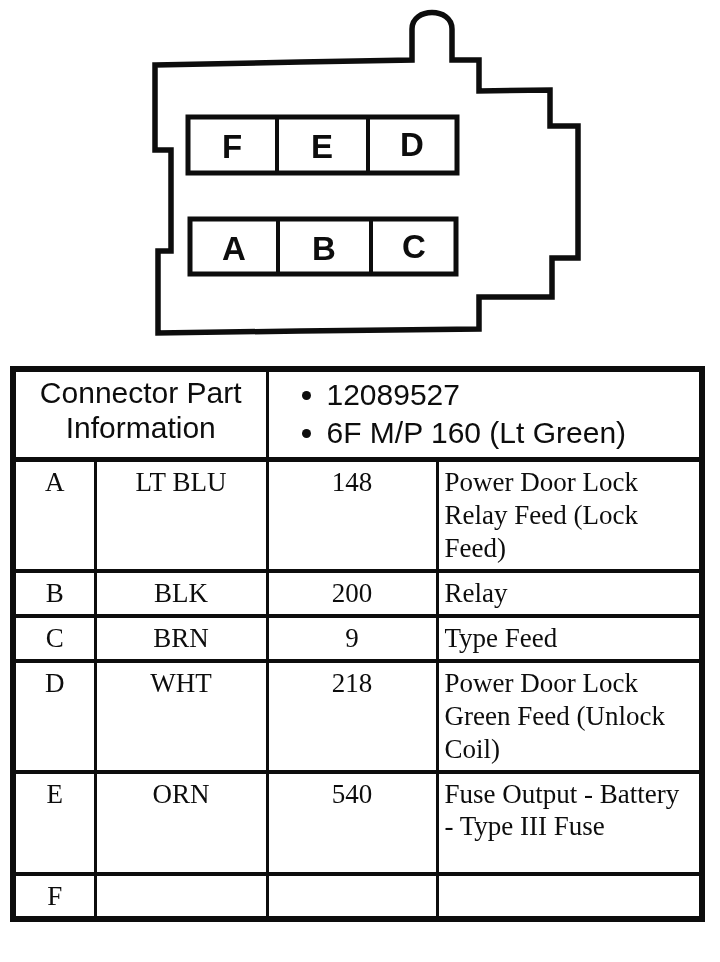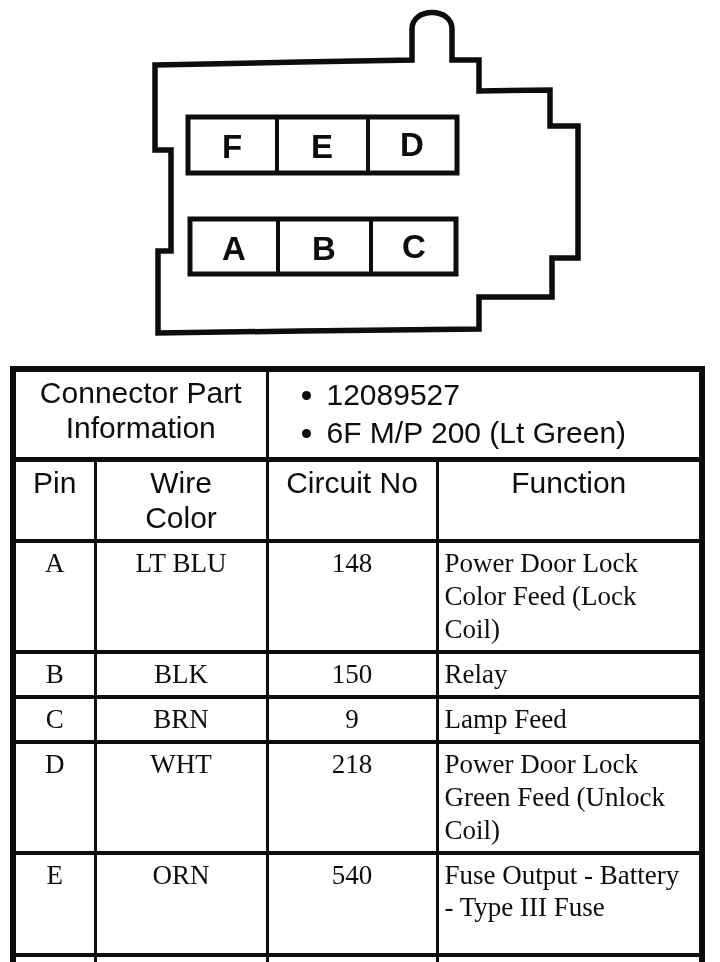--- a/index.html
+++ b/index.html
@@ -145,52 +145,45 @@
         <col style="width:265px">
     </colgroup>
     <tbody>
 
       <tr class="r-info">
         <td colspan="2" class="hdr center prewrap info-title">Connector Part
 Information</td>
         <td colspan="2" class="hdr">
           <ul class="part-list">
             <li>12089527</li>
-            <li>6F M/P 200 (Lt Green)</li>
+            <li>6F M/P 160 (Lt Green)</li>
           </ul>
         </td>
       </tr>
 
-      <tr class="r-cols">
-        <td class="hdr center">Pin</td>
-        <td class="hdr center prewrap">Wire
-Color</td>
-        <td class="hdr center">Circuit No</td>
-        <td class="hdr center">Function</td>
-      </tr>
 
       <tr class="r-a">
         <td class="serif center">A</td>
         <td class="serif center">LT BLU</td>
         <td class="serif center">148</td>
-        <td class="serif fn">Power Door Lock Color Feed (Lock Coil)</td>
+        <td class="serif fn">Power Door Lock Relay Feed (Lock Feed)</td>
       </tr>
 
       <tr class="r-b">
         <td class="serif center">B</td>
         <td class="serif center">BLK</td>
-        <td class="serif center">150</td>
+        <td class="serif center">200</td>
         <td class="serif fn">Relay</td>
       </tr>
 
       <tr class="r-c">
         <td class="serif center">C</td>
         <td class="serif center">BRN</td>
         <td class="serif center">9</td>
-        <td class="serif fn">Lamp Feed</td>
+        <td class="serif fn">Type Feed</td>
       </tr>
 
       <tr class="r-d">
         <td class="serif center">D</td>
         <td class="serif center">WHT</td>
         <td class="serif center">218</td>
         <td class="serif fn">Power Door Lock Green Feed (Unlock Coil)</td>
       </tr>
 
       <tr class="r-e">

